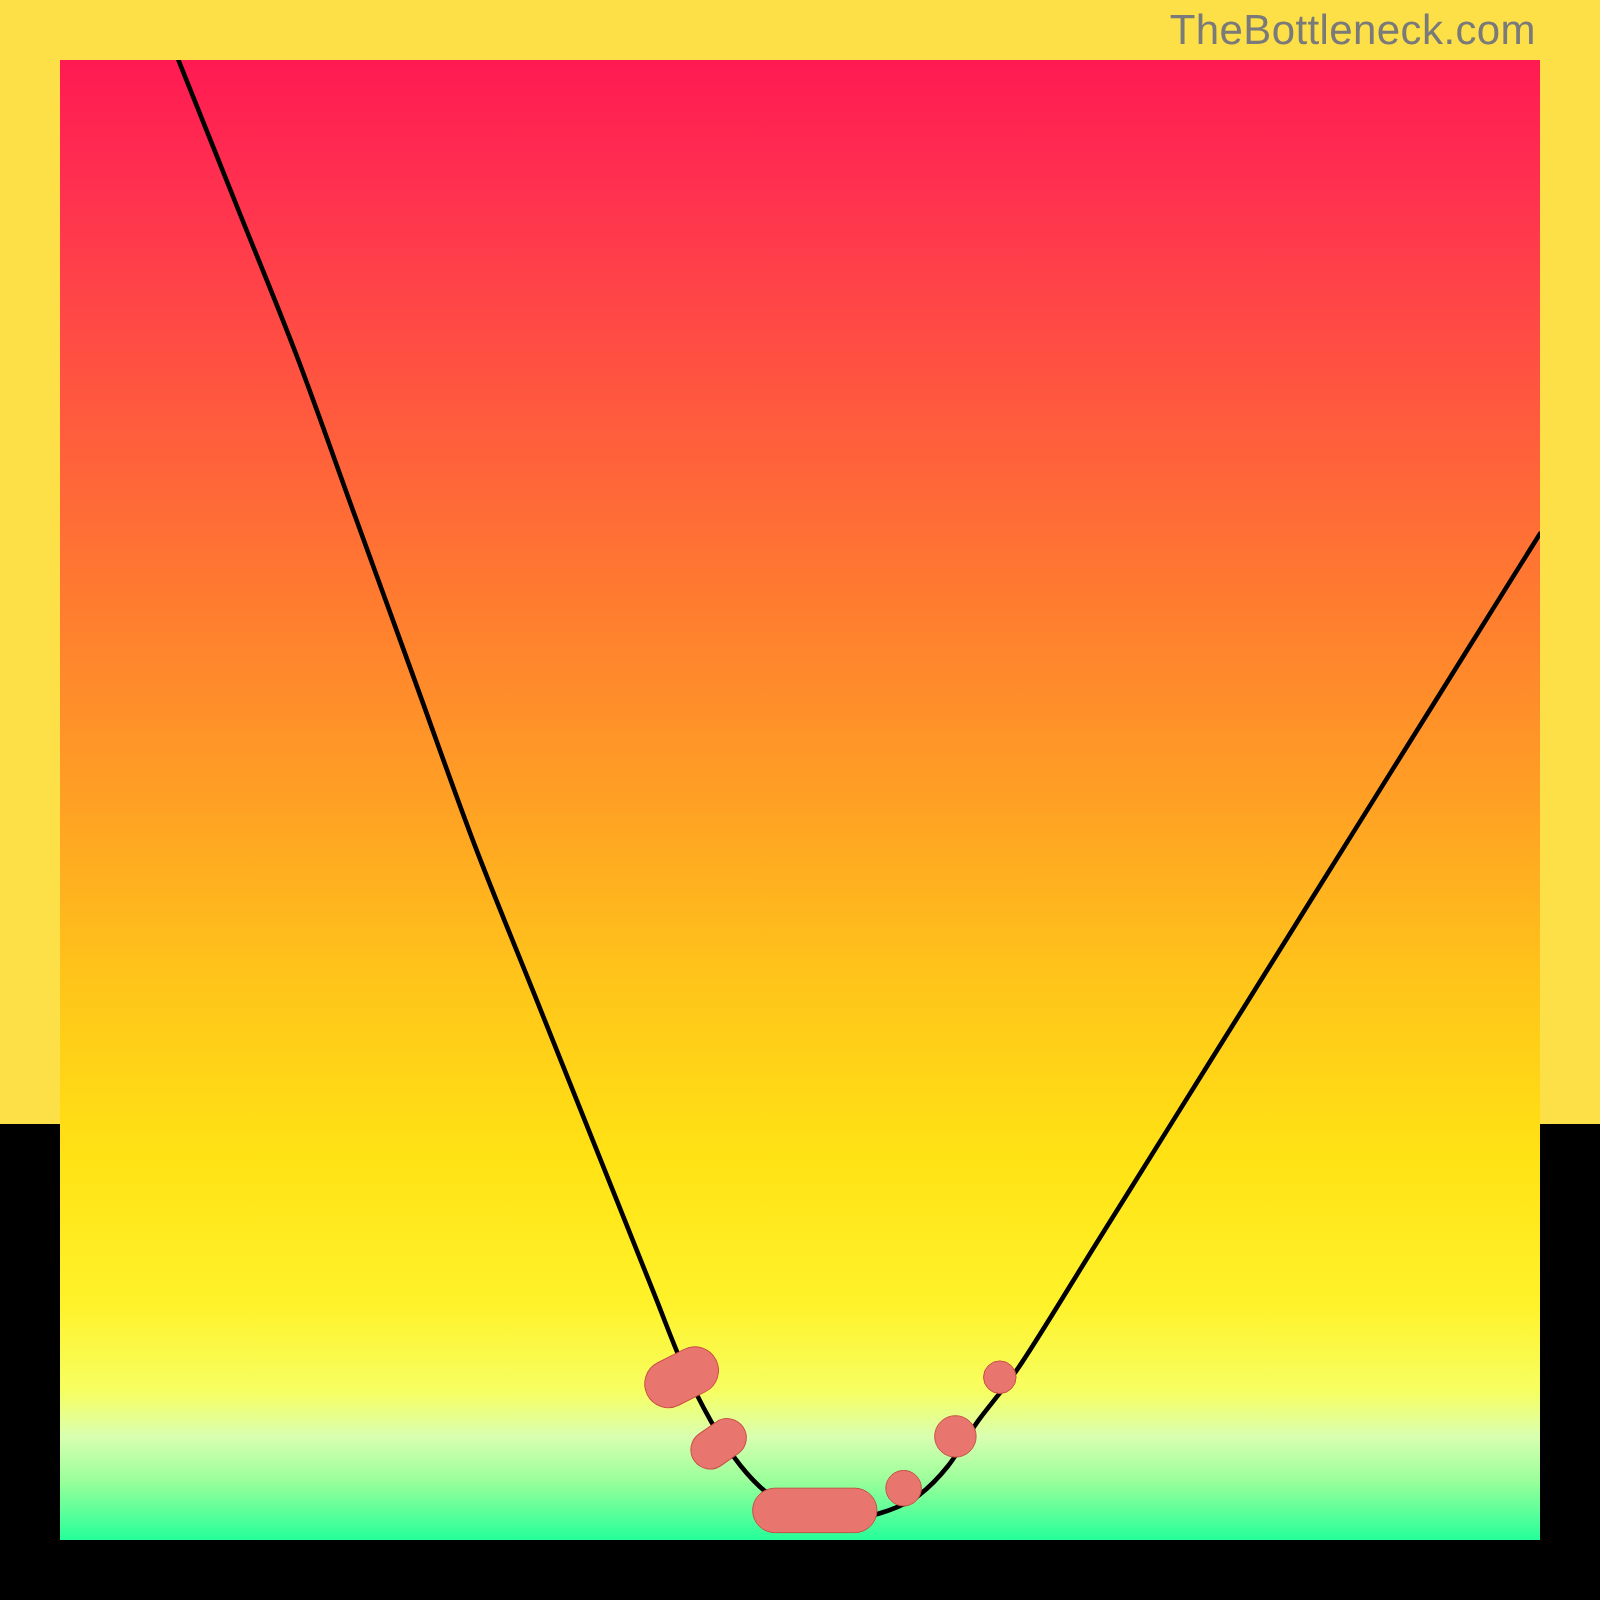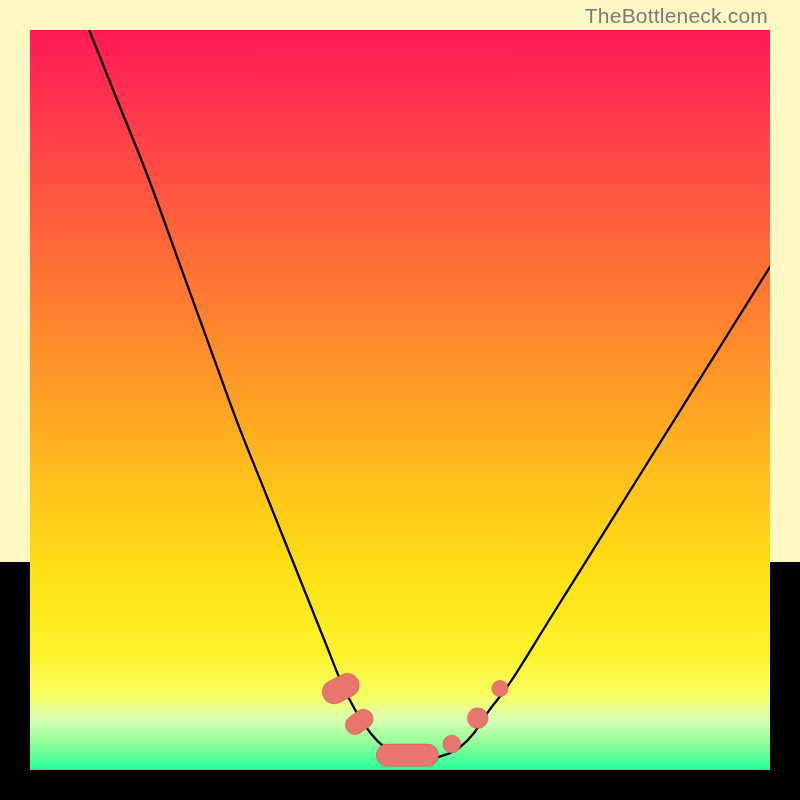--- a/index.html
+++ b/index.html
@@ -10,21 +10,21 @@
     background: #000;
     overflow: hidden;
     font-family: Arial, Helvetica, sans-serif;
   }
   .frame {
     position: absolute;
     left: 0;
     top: 0;
     width: 800px;
     height: 562px;
-    background: #fef9c3;
+    background: #fde047;
     text-decoration: underline;
   }
   .plot {
     position: absolute;
     left: 30px;
     top: 30px;
     width: 740px;
     height: 740px;
     
     background: linear-gradient(

